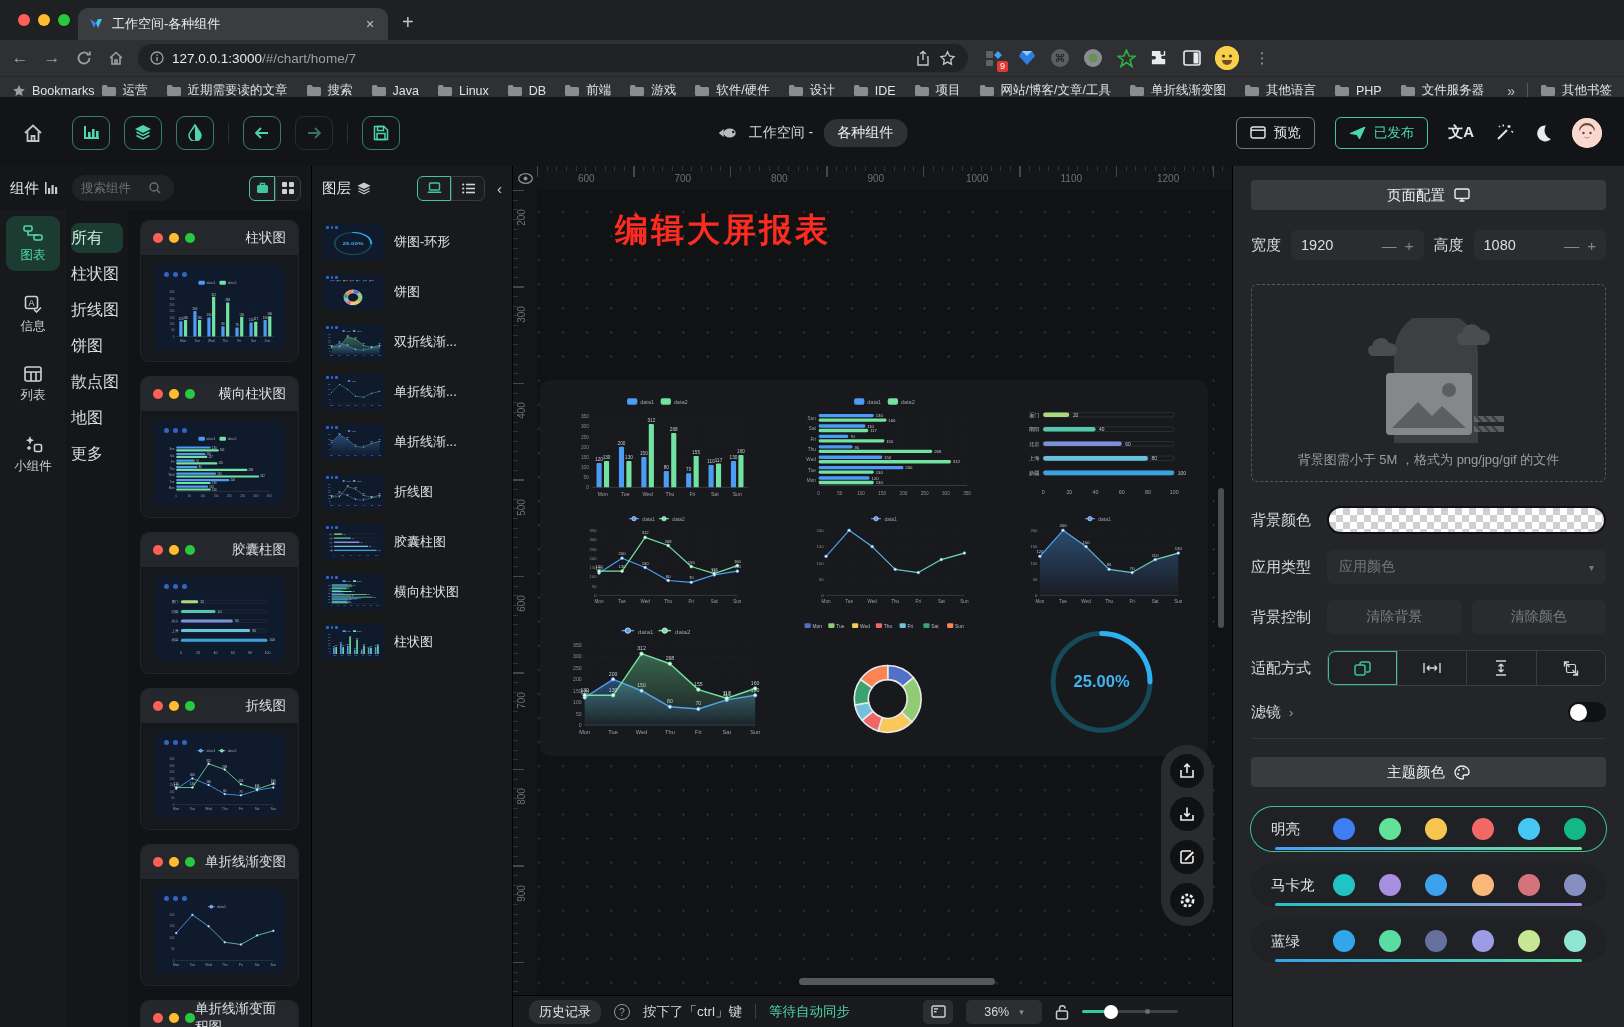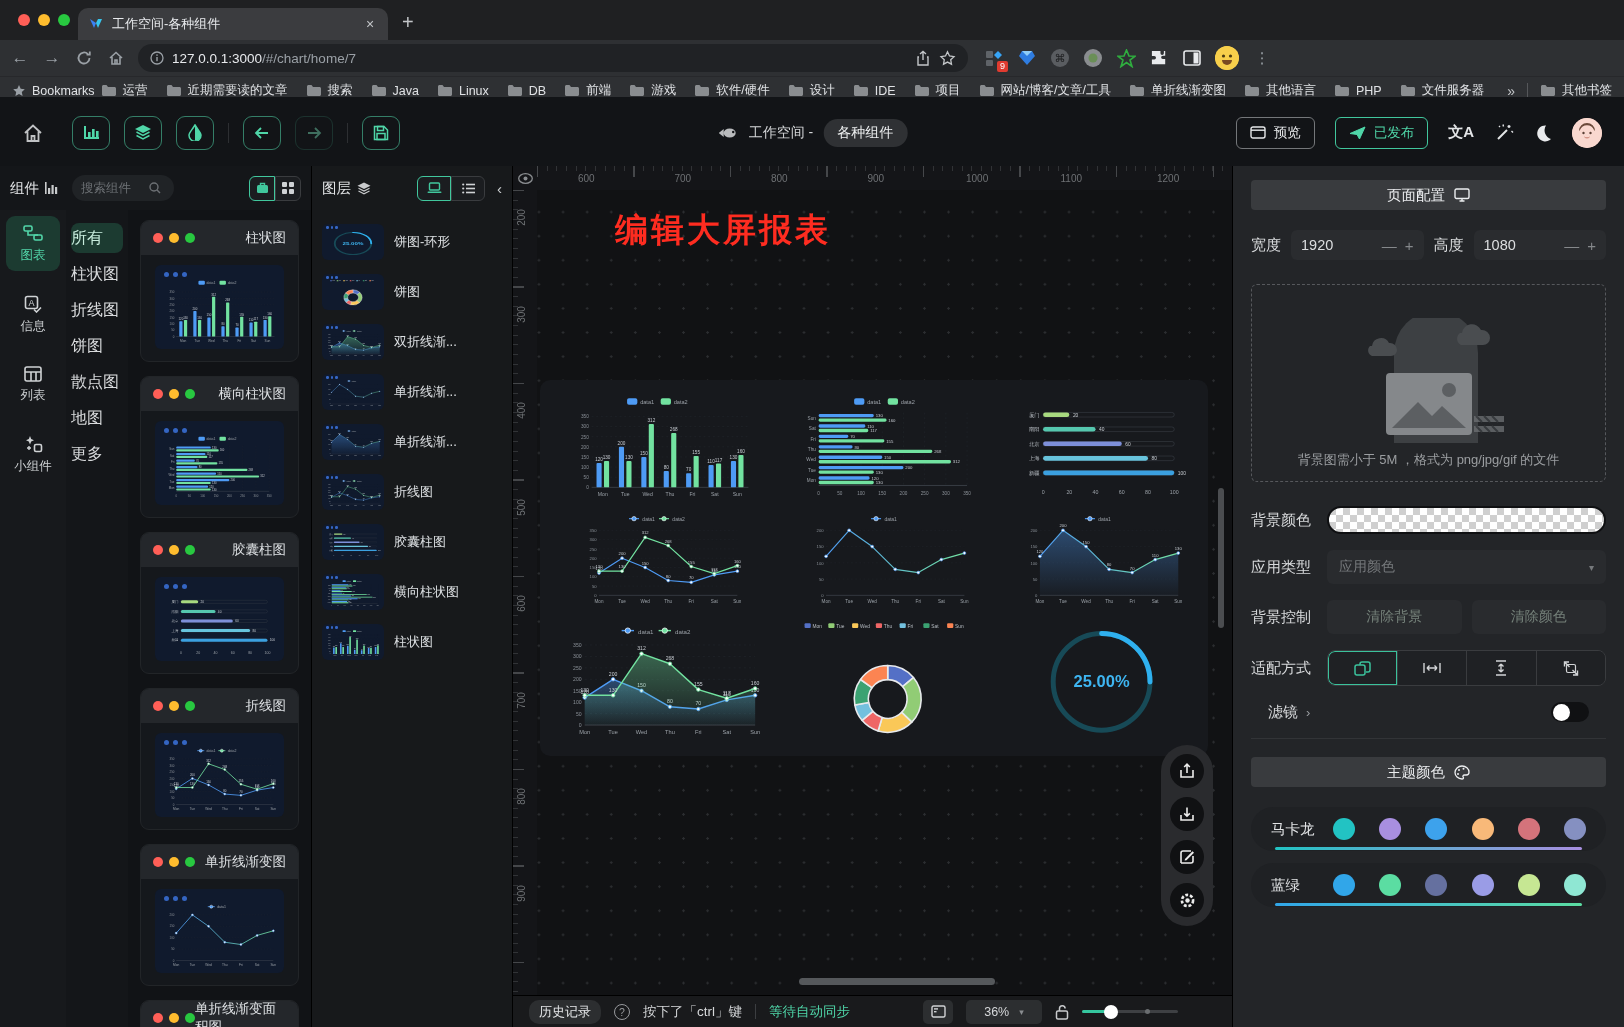--- a/index.html
+++ b/index.html
@@ -136,21 +136,21 @@
   .form-row { display:flex; align-items:center; margin-bottom:16px; }
   .form-label { width:76px; font-size:15px; color:#d7d9db; flex:none; }
   .checker { flex:1; height:28px; border-radius:14px; border:2px solid #0f1012; background:repeating-conic-gradient(#ffffff 0% 25%, #cfcfcf 0% 50%); background-size:14px 14px; }
   .select { flex:1; height:34px; background:#292b2e; border-radius:6px; display:flex; align-items:center; padding:0 12px; font-size:14px; color:#76797c; }
   .select .car { margin-left:auto; font-size:10px; }
   .btn-pair { flex:1; display:flex; gap:10px; }
   .ghost-btn { flex:1; height:34px; background:#292b2e; border-radius:6px; display:flex; align-items:center; justify-content:center; font-size:14px; color:#748079; }
   .seg { flex:1; display:flex; border:1px solid #3a3c3f; border-radius:8px; overflow:hidden; }
   .seg-btn { flex:1; height:34px; display:flex; align-items:center; justify-content:center; background:#1f2124; border-left:1px solid #3a3c3f; }
   .seg-btn:first-child { border-left:none; box-shadow:inset 0 0 0 1px #3bc29c; border-radius:7px 0 0 7px; }
-  .filter-row { display:flex; align-items:center; margin:4px 17px 16px; }
+  .filter-row { display:flex; align-items:center; margin:4px 0 16px; }
   .toggle { margin-left:auto; width:38px; height:20px; border-radius:10px; background:#101113; position:relative; }
   .toggle .knob { position:absolute; left:1.5px; top:1.5px; width:17px; height:17px; border-radius:50%; background:#fff; }
   .s-divider { height:1px; background:#323437; margin:2px 0 18px; }
   .theme-row { height:44px; border-radius:22px; background:#1f2124; display:flex; align-items:center; padding:0 20px; margin-bottom:12px; position:relative; }
   .theme-row.on { box-shadow:0 0 0 1px #3bc29c; }
   .theme-row .grad { position:absolute; left:24px; right:24px; bottom:1.5px; height:2.5px; border-radius:2px; }
   .theme-name { width:62px; font-size:14.5px; color:#e2e4e6; flex:none; }
   .theme-dots { flex:1; display:flex; justify-content:space-between; align-items:center; }
   .theme-dots i { width:22px; height:22px; border-radius:50%; }
   svg { display:block; font-family:"Liberation Sans", sans-serif; }
@@ -2007,20 +2007,32 @@
       <div class="s-head">
         <span>主题颜色</span>
         <svg width="16" height="15" viewBox="0 0 16 15">
             <path d="M8 1 a7 6.5 0 1 0 0 13 c1.5 0 1.8-1 1.2-1.8 c-.8-1 .1-2.2 1.3-2.2 h1.8 A2.7 2.7 0 0 0 15 7.3 A7 6.3 0 0 0 8 1 Z" fill="none" stroke="#eceef0" stroke-width="1.3"></path>
             <circle cx="5" cy="5" r="1" fill="#eceef0"></circle>
             <circle cx="9.5" cy="3.8" r="1" fill="#eceef0"></circle>
             <circle cx="4" cy="9" r="1" fill="#eceef0"></circle>
           </svg>
       </div>
       <div id="themes">
+          <div class="theme-row on">
+            <span class="theme-name">明亮</span>
+            <span class="theme-dots">
+              <i style="background:#3e7ef2"></i>
+              <i style="background:#62e19a"></i>
+              <i style="background:#f6c64e"></i>
+              <i style="background:#f16866"></i>
+              <i style="background:#45c8f5"></i>
+              <i style="background:#12b886"></i>
+            </span>
+            <span class="grad" style="background:linear-gradient(90deg,#4e9bf5,#72e2a0)"></span>
+          </div>
           <div class="theme-row">
             <span class="theme-name">马卡龙</span>
             <span class="theme-dots">
               <i style="background:#22c3c3"></i>
               <i style="background:#a88fe0"></i>
               <i style="background:#3da2ec"></i>
               <i style="background:#f8b979"></i>
               <i style="background:#d4737b"></i>
               <i style="background:#8590c1"></i>
             </span>

